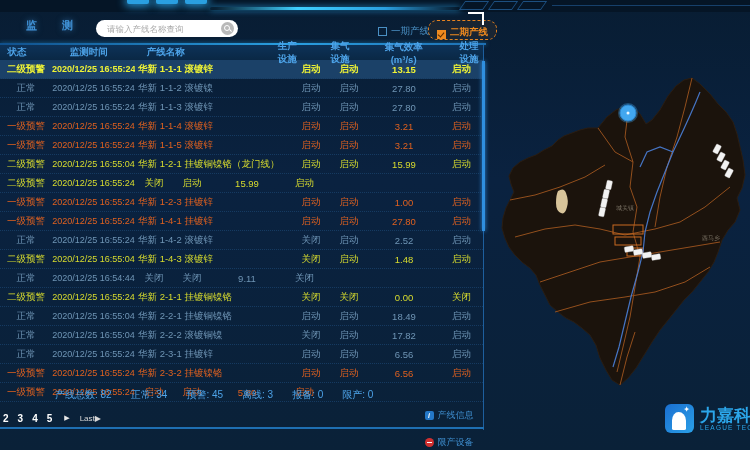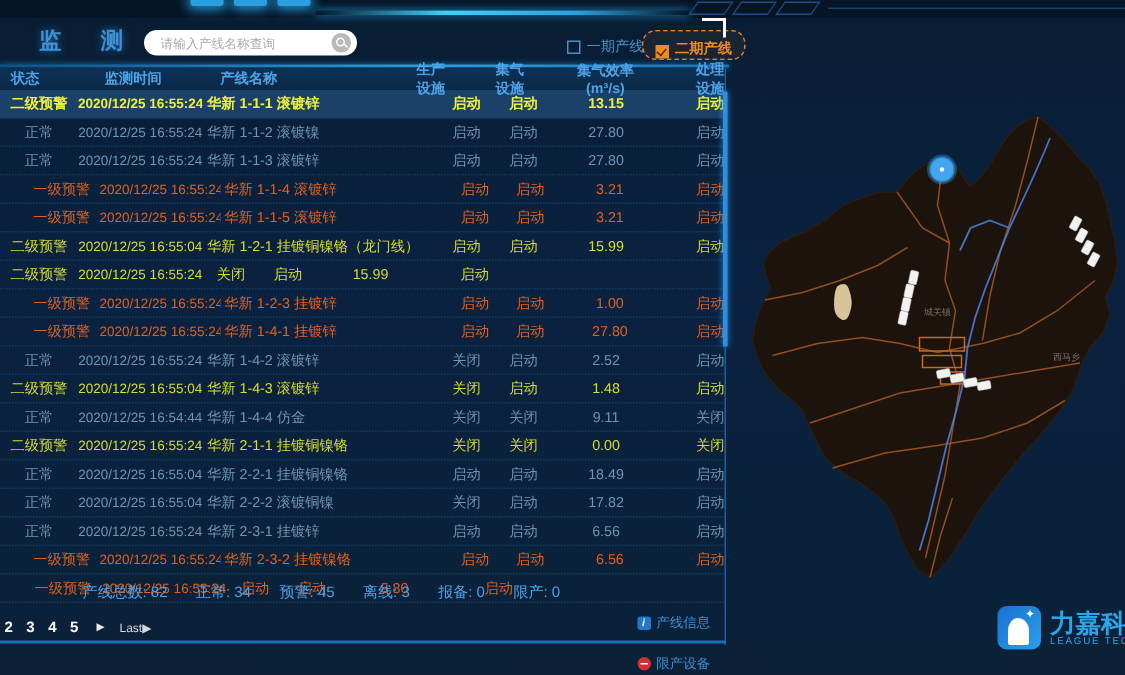--- a/index.html
+++ b/index.html
@@ -8,21 +8,21 @@
        font-family:"Liberation Sans",sans-serif;}
   
   .top-strip{position:absolute;top:0;left:0;width:750px;height:12px;background:#051526;}
   .glow-tab{position:absolute;top:0;height:4px;width:22px;background:#2a9fe0;box-shadow:0 0 8px 2px #2a9fe0;border-radius:0 0 2px 2px;}
   .cyan-bar{position:absolute;top:7px;left:210px;width:250px;height:3px;border-radius:2px;
             background:linear-gradient(90deg,rgba(63,208,255,0) 0%,#3fd0ff 35%,#2a9fe0 70%,rgba(42,159,224,0) 100%);
             box-shadow:0 0 6px #2a9fe0;}
   .slant{position:absolute;top:1px;height:7px;width:22px;border:1px solid #1c4f80;transform:skewX(-35deg);background:transparent;}
   .thin-line{position:absolute;top:5px;left:552px;width:198px;height:1px;background:#16406b;}
   
-  .page-title{position:absolute;left:26px;top:18px;font-size:15px;font-weight:bold;color:#3f90d4;letter-spacing:11px;text-shadow:0 0 6px rgba(63,144,212,.6);}
+  .page-title{position:absolute;left:26px;top:18px;font-size:11px;font-weight:bold;color:#3f90d4;letter-spacing:11px;text-shadow:0 0 6px rgba(63,144,212,.6);}
   .search-box{position:absolute;left:96px;top:20px;width:142px;height:17px;background:#fff;border-radius:9px;display:flex;align-items:center;padding:0 4px 0 9px;box-sizing:border-box;}
   .search-box input{flex:1;border:none;outline:none;font-size:8.5px;color:#444;background:transparent;min-width:0;font-family:"Liberation Sans",sans-serif;}
   .search-box input::placeholder{color:#a9a9a9;}
   .search-btn{width:13px;height:13px;border-radius:50%;background:#b9b9b9;position:relative;flex:0 0 13px;cursor:pointer;}
   .search-btn::before{content:"";position:absolute;left:3px;top:3px;width:4px;height:4px;border:1.2px solid #fff;border-radius:50%;}
   .search-btn::after{content:"";position:absolute;left:8px;top:8px;width:3px;height:1.2px;background:#fff;transform:rotate(45deg);}
   .phase1{position:absolute;left:378px;top:25px;display:flex;align-items:center;gap:4px;color:#4a90c4;font-size:9.5px;cursor:pointer;}
   .cb{width:9px;height:9px;border:1px solid #4a90c4;background:transparent;box-sizing:border-box;}
   .phase2{position:absolute;left:428px;top:20px;height:18px;display:flex;align-items:flex-end;gap:4px;padding:0 8px;
           border:1px dashed #e8831f;border-radius:9px;color:#ef8a1f;font-size:9.5px;font-weight:bold;background:rgba(232,131,31,.08);cursor:pointer;}
@@ -33,23 +33,23 @@
   
   .panel{position:absolute;top:45px;left:0;width:484px;height:385px;border-right:1px solid #1d5f9e;box-sizing:border-box;}
   .scroll-thumb{position:absolute;right:-2px;top:16px;width:3px;height:170px;background:#2f8fdf;box-shadow:0 0 4px #2f8fdf;cursor:pointer;}
   .thead{height:15px;display:flex;align-items:center;color:#4da3e8;font-size:9.5px;font-weight:bold;background:linear-gradient(#0d3258,#0a2845);gap:28px;}
   .trow{height:18px;display:flex;align-items:center;font-size:9.5px;border-bottom:1px dotted #153a61;cursor:pointer;}
   .c0{width:52px;text-align:center;overflow:hidden;white-space:nowrap;}
   .c1{width:83px;text-align:center;font-size:9px;overflow:hidden;white-space:nowrap;}
   .c2{width:157px;text-align:left;padding-left:3px;box-sizing:border-box;overflow:hidden;white-space:nowrap;}
   .c3,.c4{width:38px;text-align:center;}
   .c5{width:72px;text-align:center;}
-  .c6{width:43px;text-align:right;}
+  .c6{width:43px;text-align:center;}
   .lv-normal{color:#6f95b5;}
-  .lv-warn1{color:#e0611f;padding-left:16px;}
+  .lv-warn1{color:#e0611f;}
   .lv-warn2{color:#d8dc2e;}
   .selected{background:#1b4168;color:#eef236;font-weight:bold;}
   
   .summary{position:absolute;top:388px;left:55px;display:flex;gap:19px;color:#4da3e8;font-size:10px;white-space:nowrap;}
   .pagebar{position:absolute;top:409px;left:0;width:484px;height:20px;display:flex;align-items:center;border-bottom:2px solid #1e6fb2;box-sizing:border-box;}
   .pages{display:flex;gap:9px;padding-left:3px;color:#fff;font-size:10px;font-weight:bold;}
   .pages span{cursor:pointer;}
   .pg-next{margin-left:12px;color:#e8e8e8;font-size:7px;cursor:pointer;}
   .pg-last{margin-left:10px;color:#d8d8d8;font-size:8px;cursor:pointer;}
   .legend{position:absolute;right:10px;top:0;height:20px;display:flex;align-items:center;gap:14px;flex-direction:column;}
@@ -210,21 +210,20 @@
           <div class="c1">2020/12/25 16:55:04</div>
           <div class="c2">华新 1-4-3 滚镀锌</div>
           <div class="c3">关闭</div>
           <div class="c4">启动</div>
           <div class="c5">1.48</div>
           <div class="c6">启动</div>
         </div>
         <div class="trow lv-normal">
           <div class="c0">正常</div>
           <div class="c1">2020/12/25 16:54:44</div>
-          <div class="c2">华新 1-4-4 仿金</div>
           <div class="c3">关闭</div>
           <div class="c4">关闭</div>
           <div class="c5">9.11</div>
           <div class="c6">关闭</div>
         </div>
         <div class="trow lv-warn2">
           <div class="c0">二级预警</div>
           <div class="c1">2020/12/25 16:55:24</div>
           <div class="c2">华新 2-1-1 挂镀铜镍铬</div>
           <div class="c3">关闭</div>

